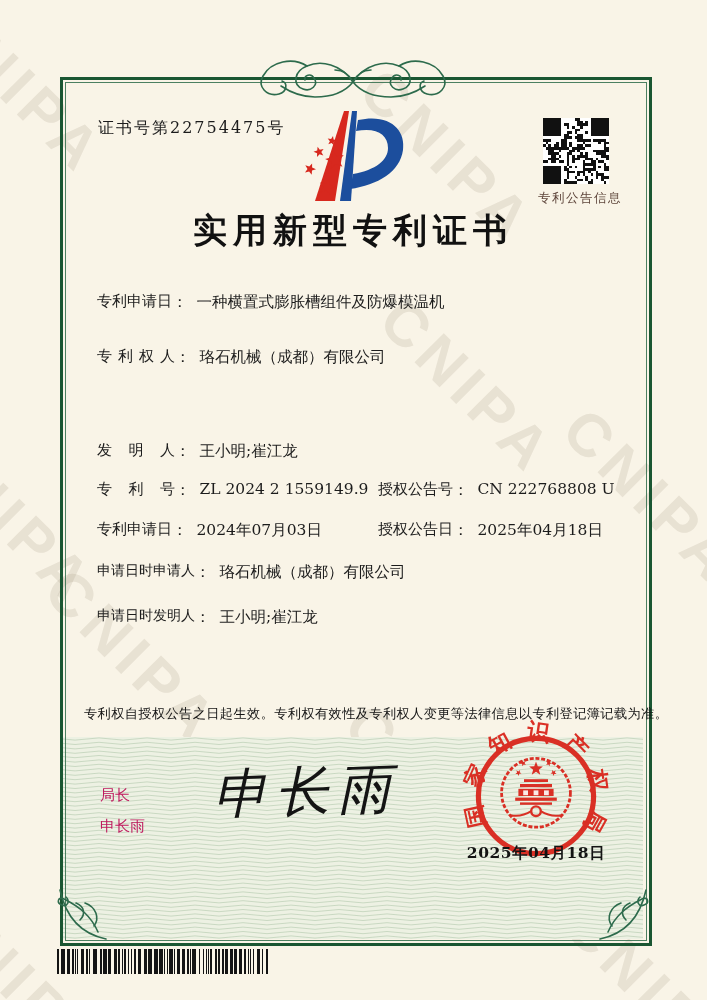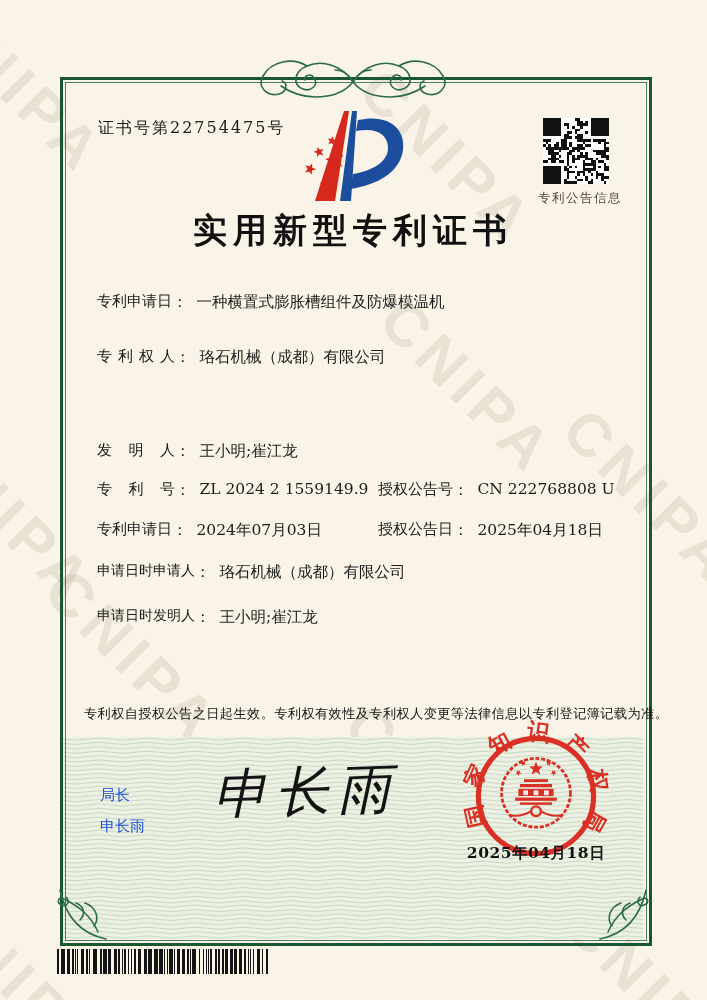--- a/index.html
+++ b/index.html
@@ -52,21 +52,21 @@
   .colon{display:inline-block;margin-right:9px;vertical-align:top;}
   .f-value{display:inline-block;vertical-align:top;}
   #row-address .f-value{white-space:normal;width:352px;line-height:25px;}
   .col2{position:absolute;left:281px;top:0;white-space:nowrap;}
   .small-label{font-size:14px;}
   
   .decl{position:absolute;font-size:13.2px;letter-spacing:.4px;white-space:nowrap;z-index:4;color:#151515;}
   #decl-1{left:106px;top:678px;}
   #decl-2{left:84px;top:705px;}
   
-  .director{position:absolute;left:100px;font-family:"Liberation Sans", sans-serif;font-size:15px;z-index:5;color:#1d4ed8;}
+  .director{position:absolute;left:100px;font-family:"Liberation Sans", sans-serif;font-size:15px;z-index:5;color:#be185d;}
   #director-title{top:786px;}
   #director-name{top:817px;}
   #signature{
     position:absolute;left:213px;top:756px;font-size:54px;font-style:italic;
     letter-spacing:8px;color:#141414;transform:rotate(-2deg);z-index:5;
     font-family:"DejaVu Serif", serif;
   }
   
   #seal{position:absolute;left:456px;top:716px;width:160px;height:160px;z-index:6;opacity:.94;}
   #seal .red{fill:#d9241a;}

